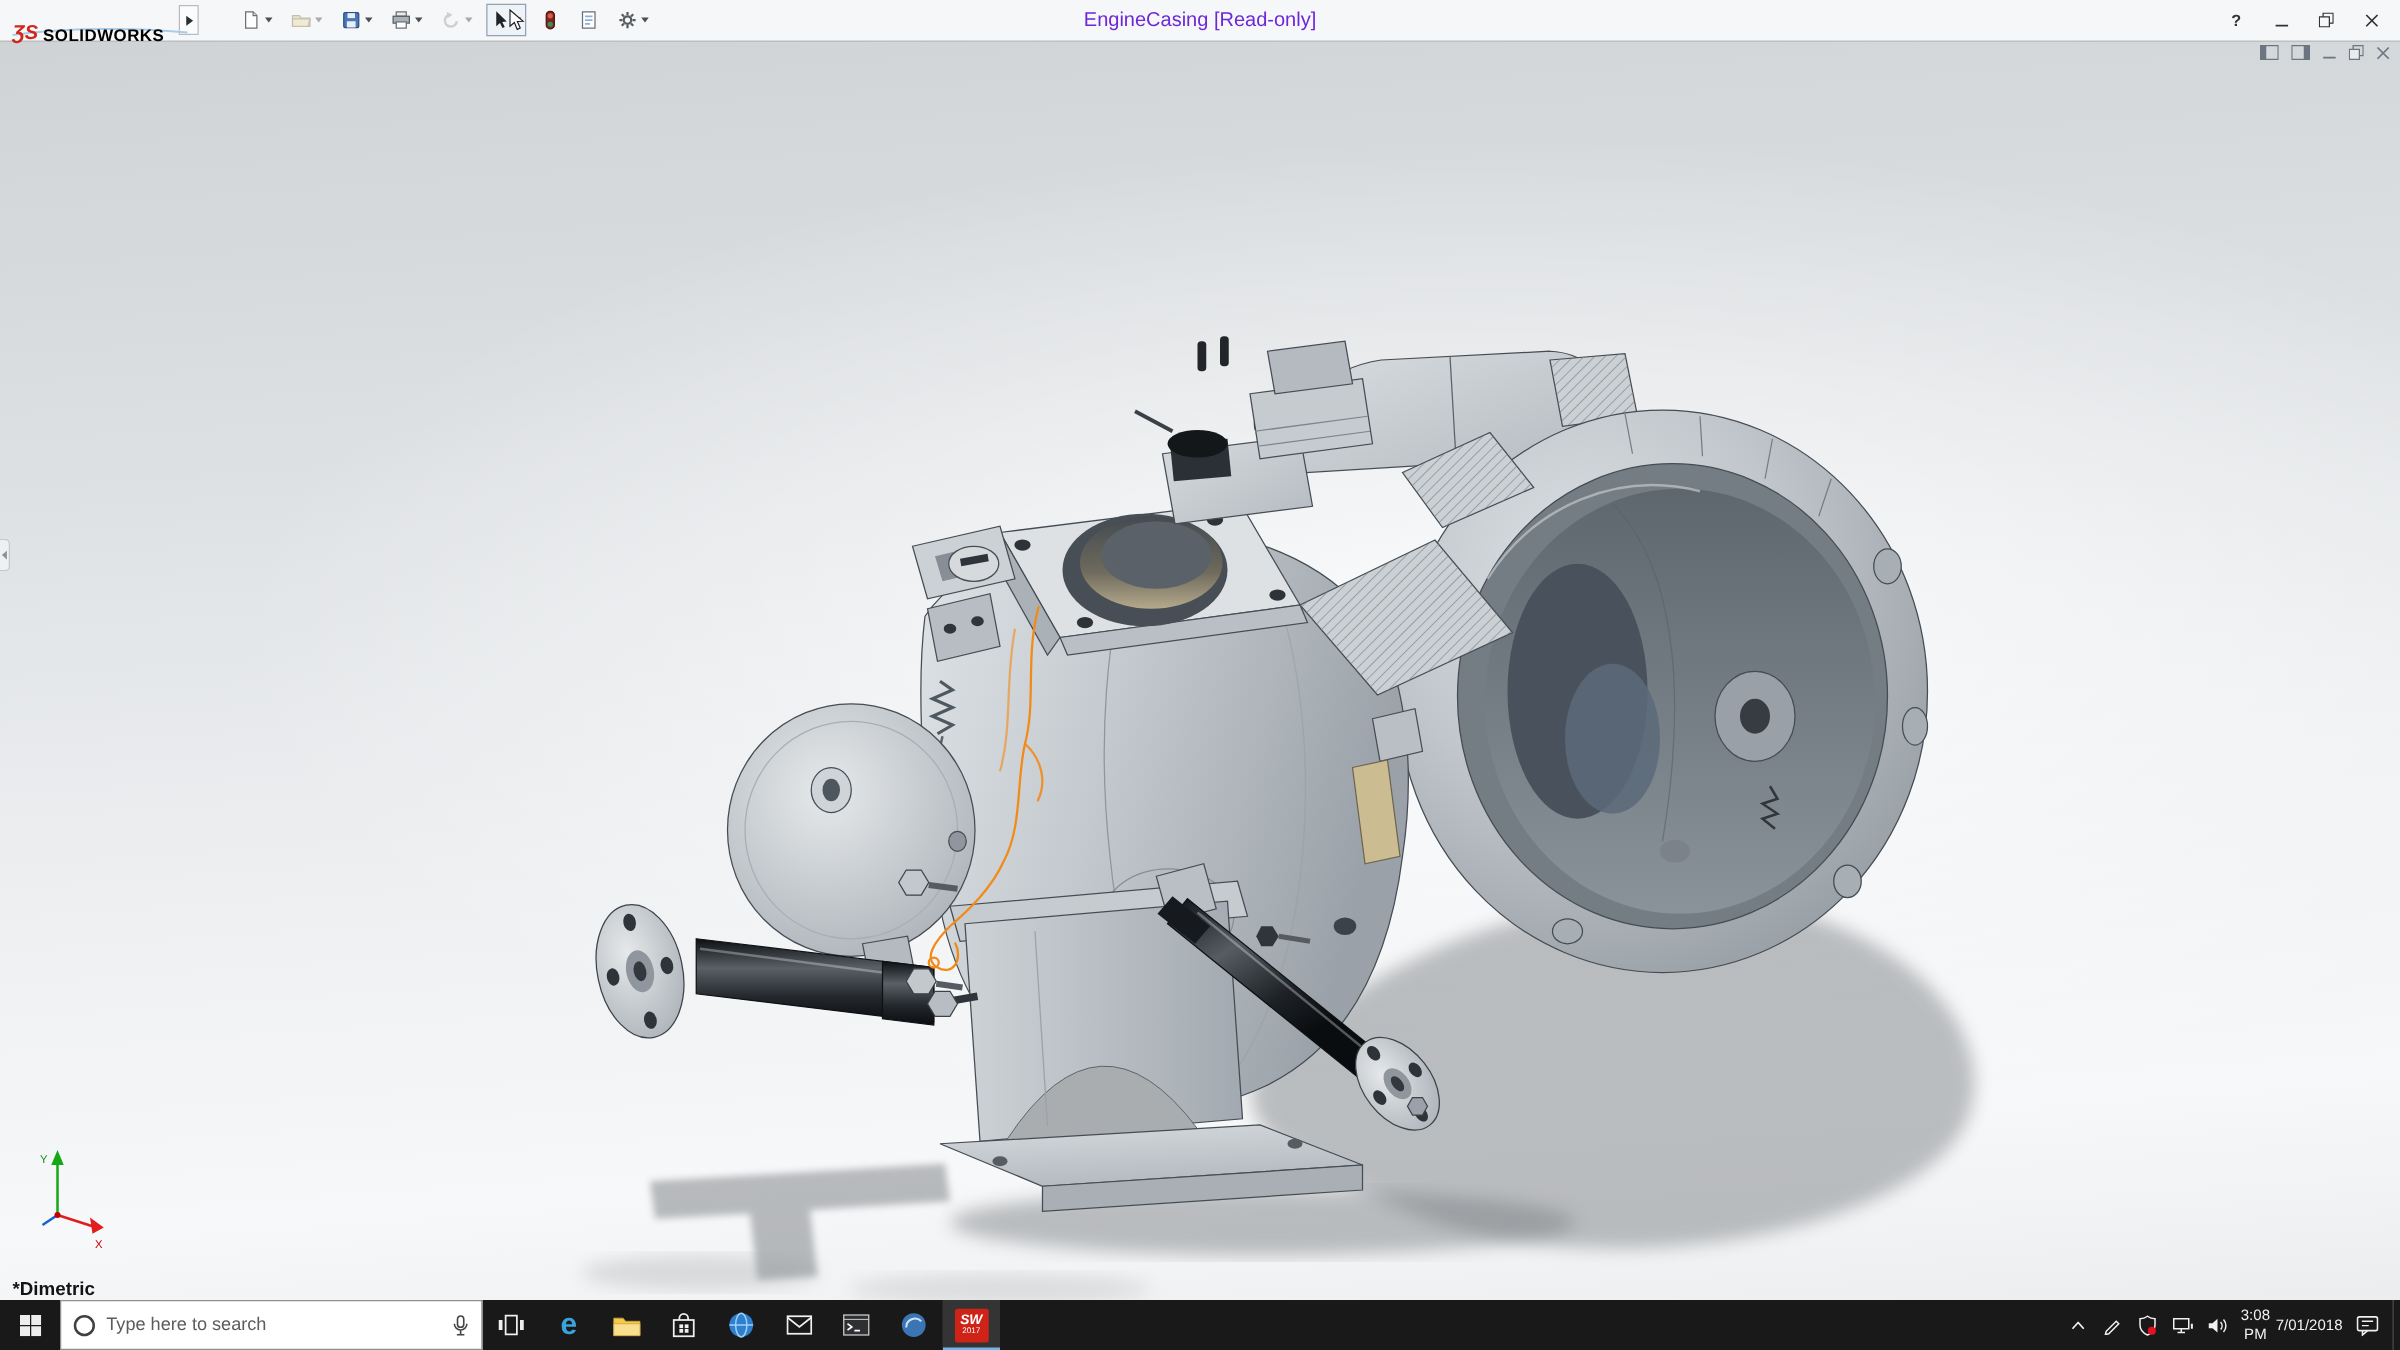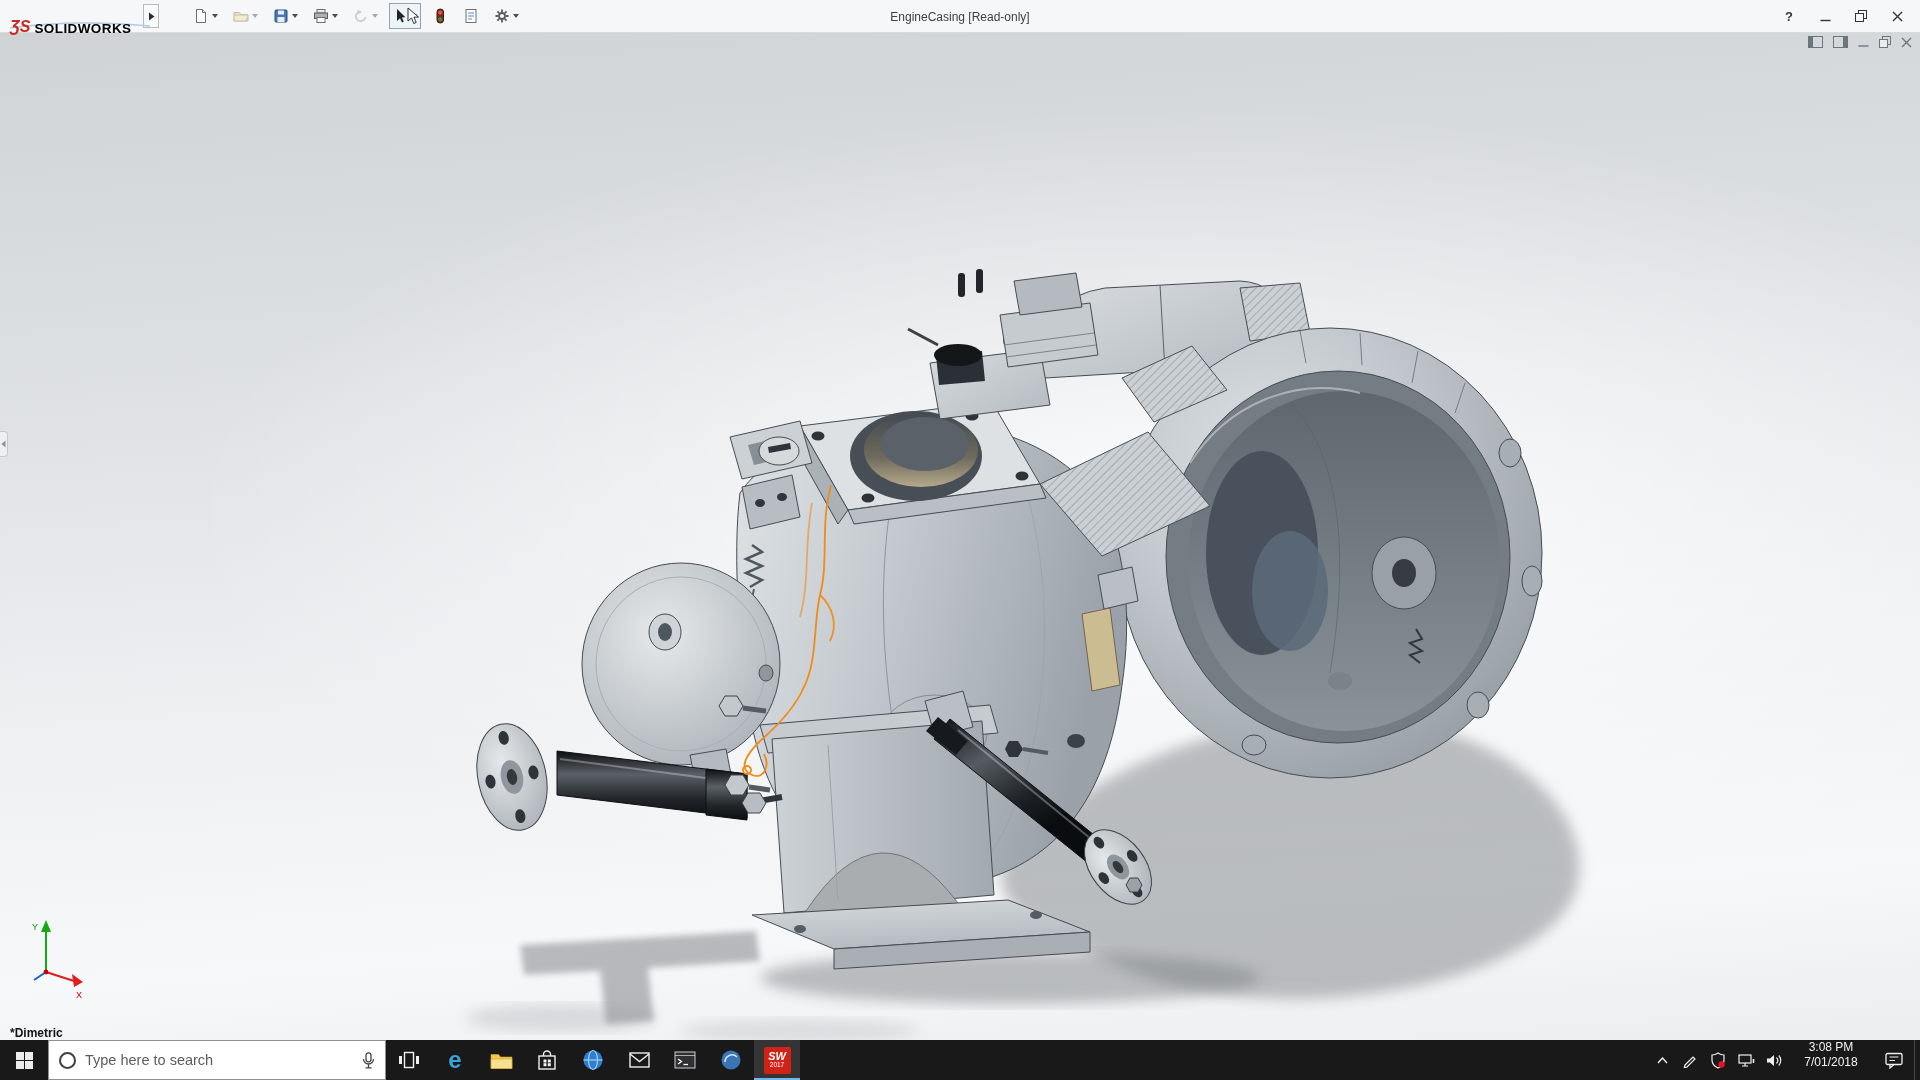--- a/index.html
+++ b/index.html
@@ -18,41 +18,41 @@
   .brand-name { font-size: 13.5px; font-weight: bold; color: #000000; letter-spacing: .4px; position: relative; top: 4px;}
   .flyout-btn { width: 16px; height: 24px; border: 1px solid #b9bcbe; background: #fbfcfc;
     display: flex; align-items: center; justify-content: center; margin-right: 30px; }
   .qat { display: flex; align-items: center; gap: 7px; }
   .qat-btn { height: 26px; padding: 0 3px; display: flex; align-items: center; gap: 3px;
     border: 1px solid transparent; background: transparent; }
   .qat-btn.selected { border: 1px solid #93a3b3; background: #eef3f8; }
   .qat-btn.disabled { opacity: .45; }
   .caret { width: 0; height: 0; border-left: 3.5px solid transparent; border-right: 3.5px solid transparent; border-top: 4px solid #4a4f54; }
   .doc-title { position: absolute; left: 50%; top: 0; height: 33px; transform: translateX(-50%);
-    display: flex; align-items: center; font-size: 12px; color: #404040; white-space: nowrap; }
+    display: flex; align-items: center; font-size: 16px; color: #6d28d9; white-space: nowrap; }
   .win-controls { margin-left: auto; display: flex; align-items: center; gap: 6px; padding-right: 8px; }
   .win-btn { width: 30px; height: 26px; display: flex; align-items: center; justify-content: center;
     color: #333; font-size: 13px; font-weight: bold; background: transparent; border: none; }
   .os-cursor { position: absolute; left: 407px; top: 7px; z-index: 60; pointer-events: none; }
 
   
   .viewport {
     position: absolute; top: 33px; bottom: 40px; left: 0; right: 0; overflow: hidden;
     background:
       radial-gradient(90% 70% at 62% 48%, rgba(255,255,255,.85) 0%, rgba(255,255,255,0) 58%),
       linear-gradient(176deg, #cfd3d6 0%, #dcdfe2 28%, #edeff1 60%, #f7f8f9 84%, #ebedee 100%);
   }
   .model-svg { position: absolute; inset: 0; width: 100%; height: 100%; }
   .doc-controls { position: absolute; top: 3px; right: 8px; display: flex; gap: 10px; align-items: center; z-index: 5; }
   .doc-ctrl { display: flex; align-items: center; justify-content: center; background: transparent; border: none; }
   .left-tab { position: absolute; left: 0; top: 398px; width: 8px; height: 26px; background: #eef0f1;
     border: 1px solid #c6c9cb; border-left: none; border-radius: 0 4px 4px 0;
     display: flex; align-items: center; justify-content: center; z-index: 5;}
   .triad { position: absolute; left: 14px; bottom: 34px; z-index: 5; }
-  .view-label { position: absolute; left: 10px; bottom: 0px; font-size: 12px; font-weight: bold; color: #141414; z-index: 5; }
+  .view-label { position: absolute; left: 10px; bottom: 0px; font-size: 15px; font-weight: bold; color: #141414; z-index: 5; }
 
   
   .taskbar { position: absolute; bottom: 0; left: 0; right: 0; height: 40px; background: #191919;
     display: flex; align-items: stretch; z-index: 40; color: #f0f0f0; }
   .tb-btn { display: flex; align-items: center; justify-content: center; background: transparent; border: none; }
   .tb-start { width: 48px; }
   .tb-search { width: 338px; background: #ffffff; border: 1px solid #8f8f8f;
     display: flex; align-items: center; padding: 0 10px; gap: 9px; }
   .cortana-ring { width: 17px; height: 17px; border: 2px solid #3f4042; border-radius: 50%; flex: 0 0 auto; }
   .tb-search input { flex: 1; border: none; outline: none; background: transparent;
@@ -60,21 +60,21 @@
   .tb-search input::placeholder { color: #5c5c5c; opacity: 1; }
   .tb-app { width: 46px; position: relative; }
   .sw-active { background: rgba(255,255,255,.12); box-shadow: inset 0 -2px 0 #75b6e7; }
   .sw-badge { width: 27px; height: 27px; background: #cf2318; border-radius: 2px; color: #fff;
     display: flex; flex-direction: column; align-items: center; justify-content: center; line-height: 1; }
   .sw-badge .l1 { font-size: 11px; font-weight: bold; font-style: italic; }
   .sw-badge .l2 { font-size: 6.5px; }
   .edge-glyph { font-size: 24px; font-weight: bold; color: #3aa3dc; }
   .tray { margin-left: auto; display: flex; align-items: stretch; }
   .tray-btn { width: 28px; display: flex; align-items: center; justify-content: center; background: transparent; border: none; }
-  .tb-clock { width: 86px; display: flex; flex-direction: column; align-items: center; justify-content: flex-start;
+  .tb-clock { width: 86px; display: flex; flex-direction: row; align-items: center; justify-content: flex-start;
     font-size: 12px; line-height: 15px; color: #f2f2f2; }
   .tb-action { width: 40px; }
   .tb-showdesk { width: 6px; border-left: 1px solid #4a4a4a; }
 
   svg { display: block; }
   .e { stroke: #454c53; stroke-width: 1; }
 </style>
 </head>
 <body>
 

